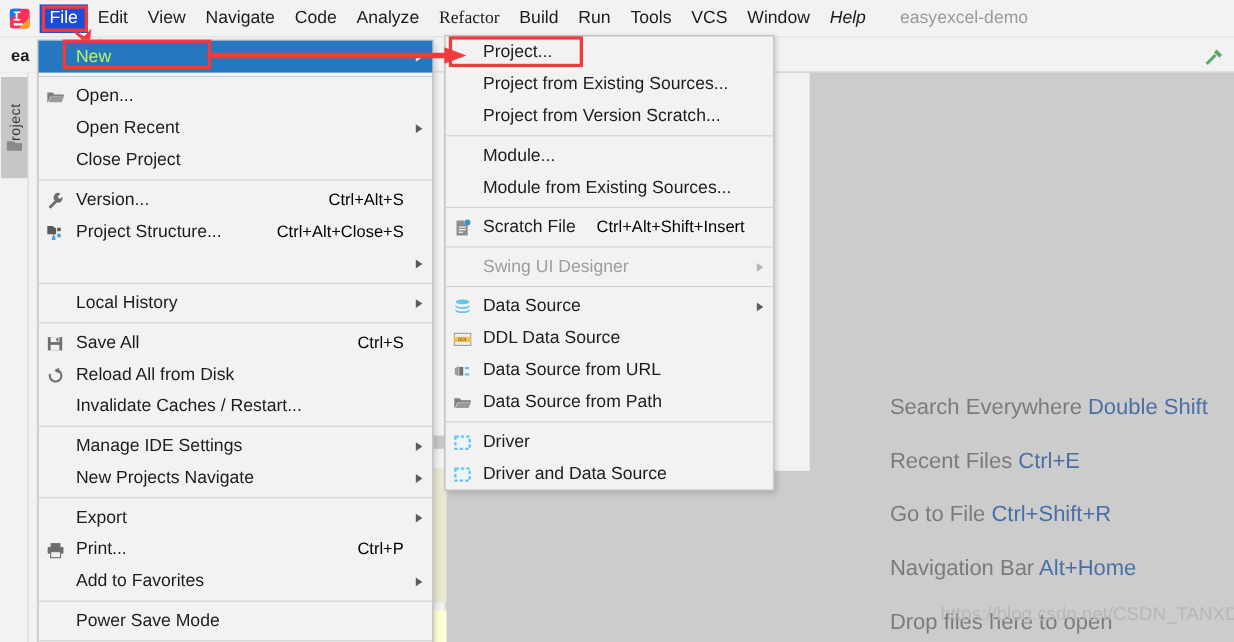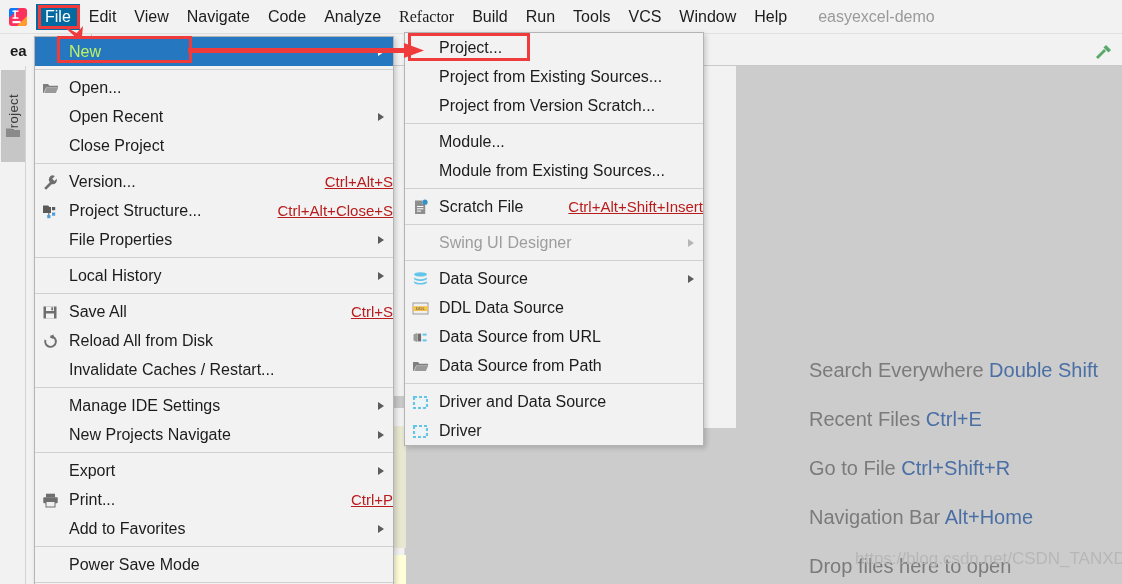--- a/index.html
+++ b/index.html
@@ -69,41 +69,41 @@
   .menubar {
     position: absolute; left: 0; top: 0; width: 1122px; height: 34px;
     background: #f2f2f2; display: flex; align-items: center;
     border-bottom: 1px solid #e0e0e0;
   }
   .jb-logo { width: 20px; height: 20px; margin: 0 8px 0 8px; position: relative; }
   .menubar-item {
     font-size: 16px; color: #1c1c1c; padding: 5px 9px; white-space: nowrap;
     line-height: 1;
   }
-  .menubar-item.sel { background: #0369a1; color: #ffffff; }
+  .menubar-item.sel { background: #1d4ed8; color: #ffffff; }
   .project-name { font-size: 16px; color: #9a9a9a; margin-left: 22px; }
 
   
   .popup {
     position: absolute; background: #f2f2f2;
     border: 1px solid #b4b4b4;
     box-shadow: 2px 2px 5px rgba(0,0,0,.18);
     font-size: 16px; color: #1c1c1c;
   }
   #file-menu { left: 34px; top: 36px; width: 360px; }
   #new-submenu { left: 404px; top: 32px; width: 300px; }
 
   .mi {
     position: relative; height: 29px; display: flex; align-items: center;
     padding-left: 34px; white-space: nowrap;
   }
   .mi.sel { background: #2577c0; color: #bef264; }
   .mi.disabled { color: #9d9d9d; }
   .mi .lbl { flex: 1 1 auto; line-height: 1; }
-  .mi .sc { color: #b91c1c; font-size: 15px; padding-right: 0; line-height: 1; text-decoration: underline; }
+  .mi .sc { color: #000000; font-size: 15px; padding-right: 26px; line-height: 1; }
   .mi .arrow {
     position: absolute; right: 9px; top: 50%; margin-top: -4px;
     width: 0; height: 0; border-left: 6px solid #5c5c5c;
     border-top: 4px solid transparent; border-bottom: 4px solid transparent;
   }
   .mi.sel .arrow { border-left-color: #ffffff; }
   .mi.disabled .arrow { border-left-color: #b6b6b6; }
   .mi .ico {
     position: absolute; left: 7px; top: 50%; margin-top: -8px;
     width: 17px; height: 17px;
@@ -189,21 +189,21 @@
         <div class="menubar-item" style="text-decoration: none;"><span>View</span></div>
         <div class="menubar-item" style="text-decoration: none;"><span>Navigate</span></div>
         <div class="menubar-item" style="text-decoration: none;"><span>Code</span></div>
         <div class="menubar-item" style="text-decoration: none;"><span>Analyze</span></div>
         <div class="menubar-item" style="text-decoration: none; font-family: Liberation Serif, serif;"><span>Refactor</span></div>
         <div class="menubar-item" style="text-decoration: none;"><span>Build</span></div>
         <div class="menubar-item" style="text-decoration: none;"><span>Run</span></div>
         <div class="menubar-item" style="text-decoration: none;"><span>Tools</span></div>
         <div class="menubar-item"><span>VCS</span></div>
         <div class="menubar-item" style="text-decoration: none;"><span>Window</span></div>
-        <div class="menubar-item" style="text-decoration: none;"><span>Help</span></div>
+        <div class="menubar-item" style="text-decoration: none; font-style: italic;"><span>Help</span></div>
       </div>
     <div class="project-name">easyexcel-demo</div>
   </div>
 
   <div class="popup" id="file-menu">
       <div class="mi sel">
         <span class="lbl">New</span>
         <span class="arrow"></span>
       </div>
       <div class="sep"></div>
@@ -240,21 +240,20 @@
             <rect x="10" y="4" width="3.2" height="3.2" fill="#5a5a5a"></rect>
             <rect x="10" y="9.5" width="3.2" height="3.2" fill="#4e9ddb"></rect>
             <rect x="5.2" y="12" width="3.2" height="3.2" fill="#4e9ddb"></rect>
             <rect x="6.3" y="10" width="1" height="2" fill="#5a5a5a"></rect>
           </svg>
         </span>
         <span class="lbl">Project Structure...</span>
         <span class="sc">Ctrl+Alt+Close+S</span>
       </div>
       <div class="mi">
-        <span class="lbl">File Properties</span>
         <span class="arrow"></span>
       </div>
       <div class="sep"></div>
       <div class="mi">
         <span class="lbl">Local History</span>
         <span class="arrow"></span>
       </div>
       <div class="sep"></div>
       <div class="mi">
         <span class="ico">
@@ -396,30 +395,30 @@
         <span class="lbl">Data Source from Path</span>
       </div>
       <div class="sep"></div>
       <div class="mi">
         <span class="ico">
           <svg width="17" height="17" viewBox="0 0 17 17">
             <rect x="2" y="3" width="13" height="11" fill="none" stroke="#63c5ea" stroke-width="2.1" stroke-dasharray="3 2"></rect>
             <rect x="5" y="6" width="7" height="5" fill="#eaf6fc"></rect>
           </svg>
         </span>
-        <span class="lbl">Driver and Data Source</span>
+        <span class="lbl">Driver</span>
       </div>
       <div class="mi">
         <span class="ico">
           <svg width="17" height="17" viewBox="0 0 17 17">
             <rect x="2" y="3" width="13" height="11" fill="none" stroke="#63c5ea" stroke-width="2.1" stroke-dasharray="3 2"></rect>
             <rect x="5" y="6" width="7" height="5" fill="#eaf6fc"></rect>
           </svg>
         </span>
-        <span class="lbl">Driver</span>
+        <span class="lbl">Driver and Data Source</span>
       </div>
     </div>
 
   <div class="hints" id="hints">
       <div class="hint"><span>Search Everywhere </span><span class="key">Double Shift</span></div>
       <div class="hint"><span>Recent Files </span><span class="key">Ctrl+E</span></div>
       <div class="hint"><span>Go to File </span><span class="key">Ctrl+Shift+R</span></div>
       <div class="hint"><span>Navigation Bar </span><span class="key">Alt+Home</span></div>
       <div class="hint"><span>Drop files here to open</span></div>
     </div>

